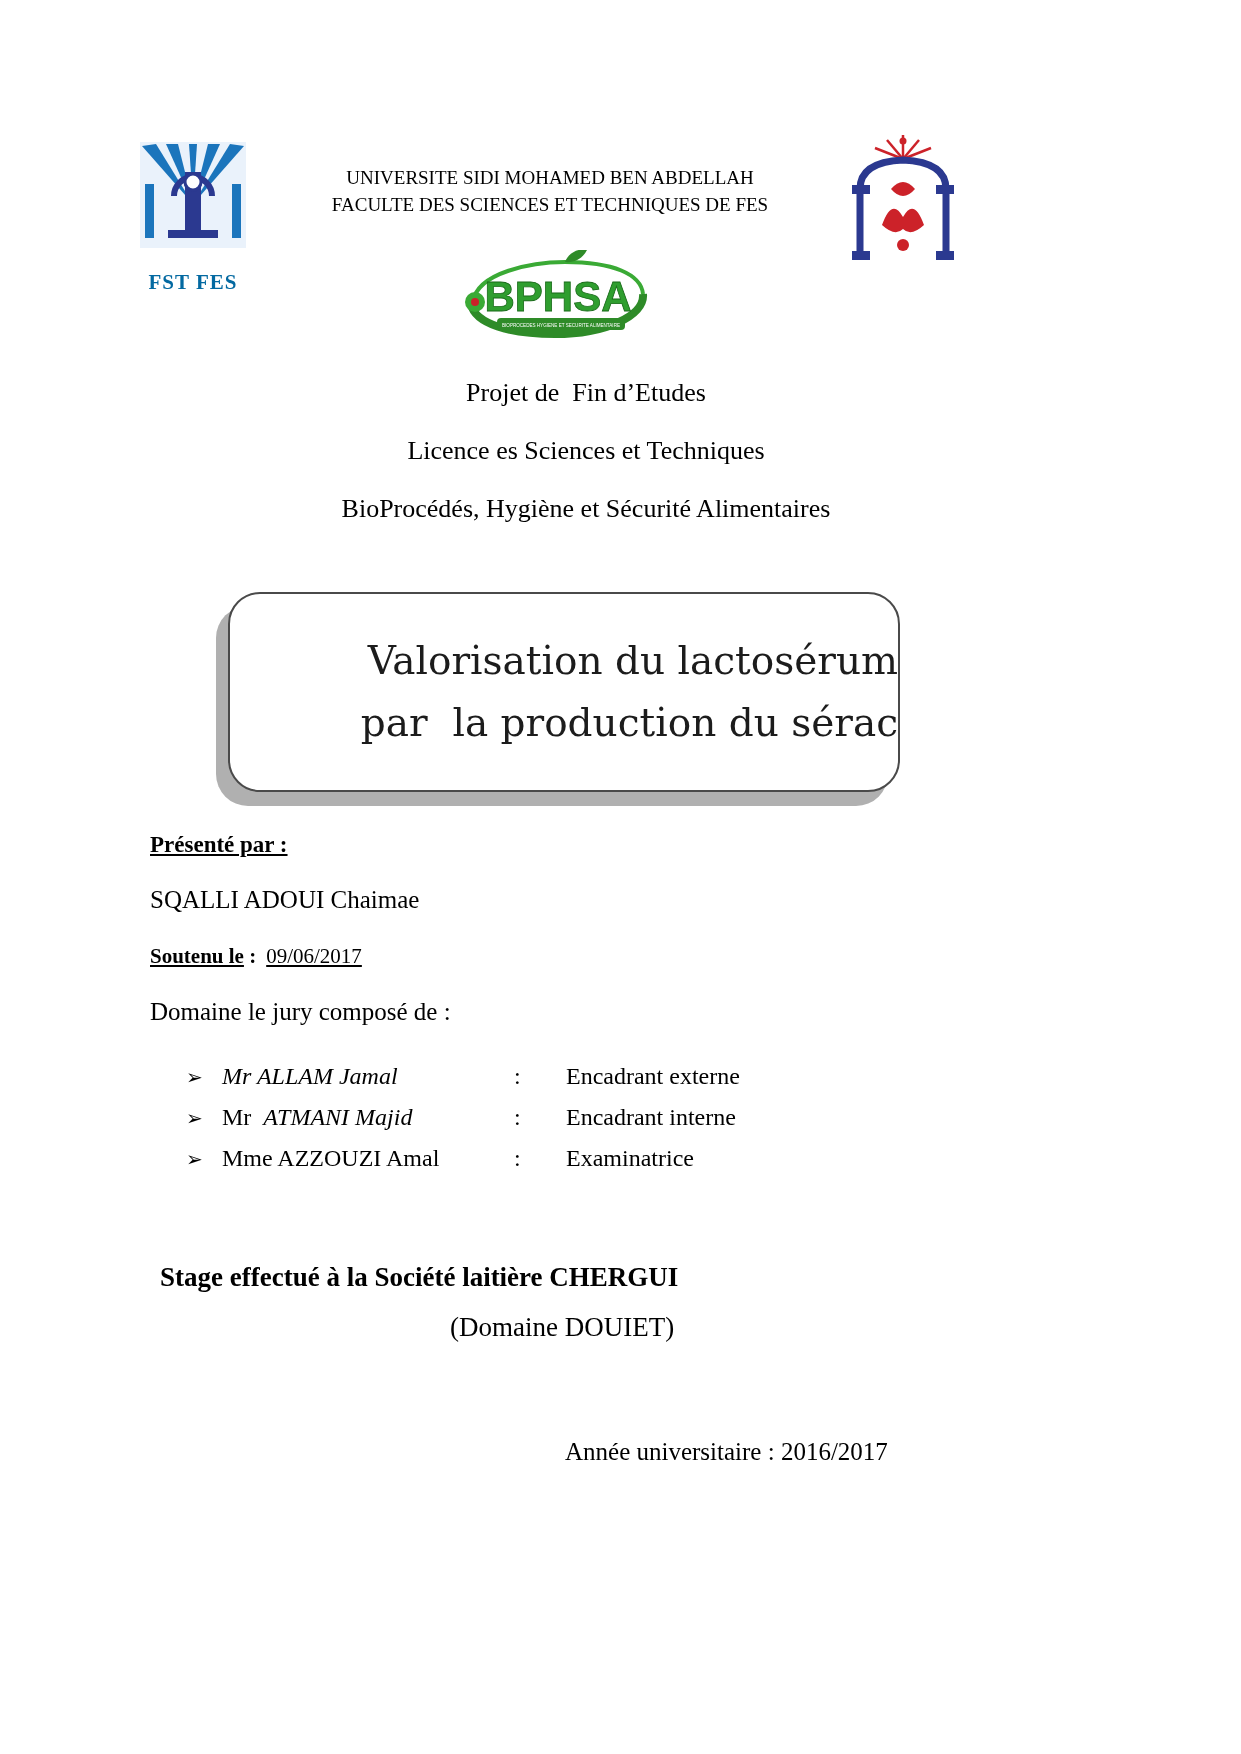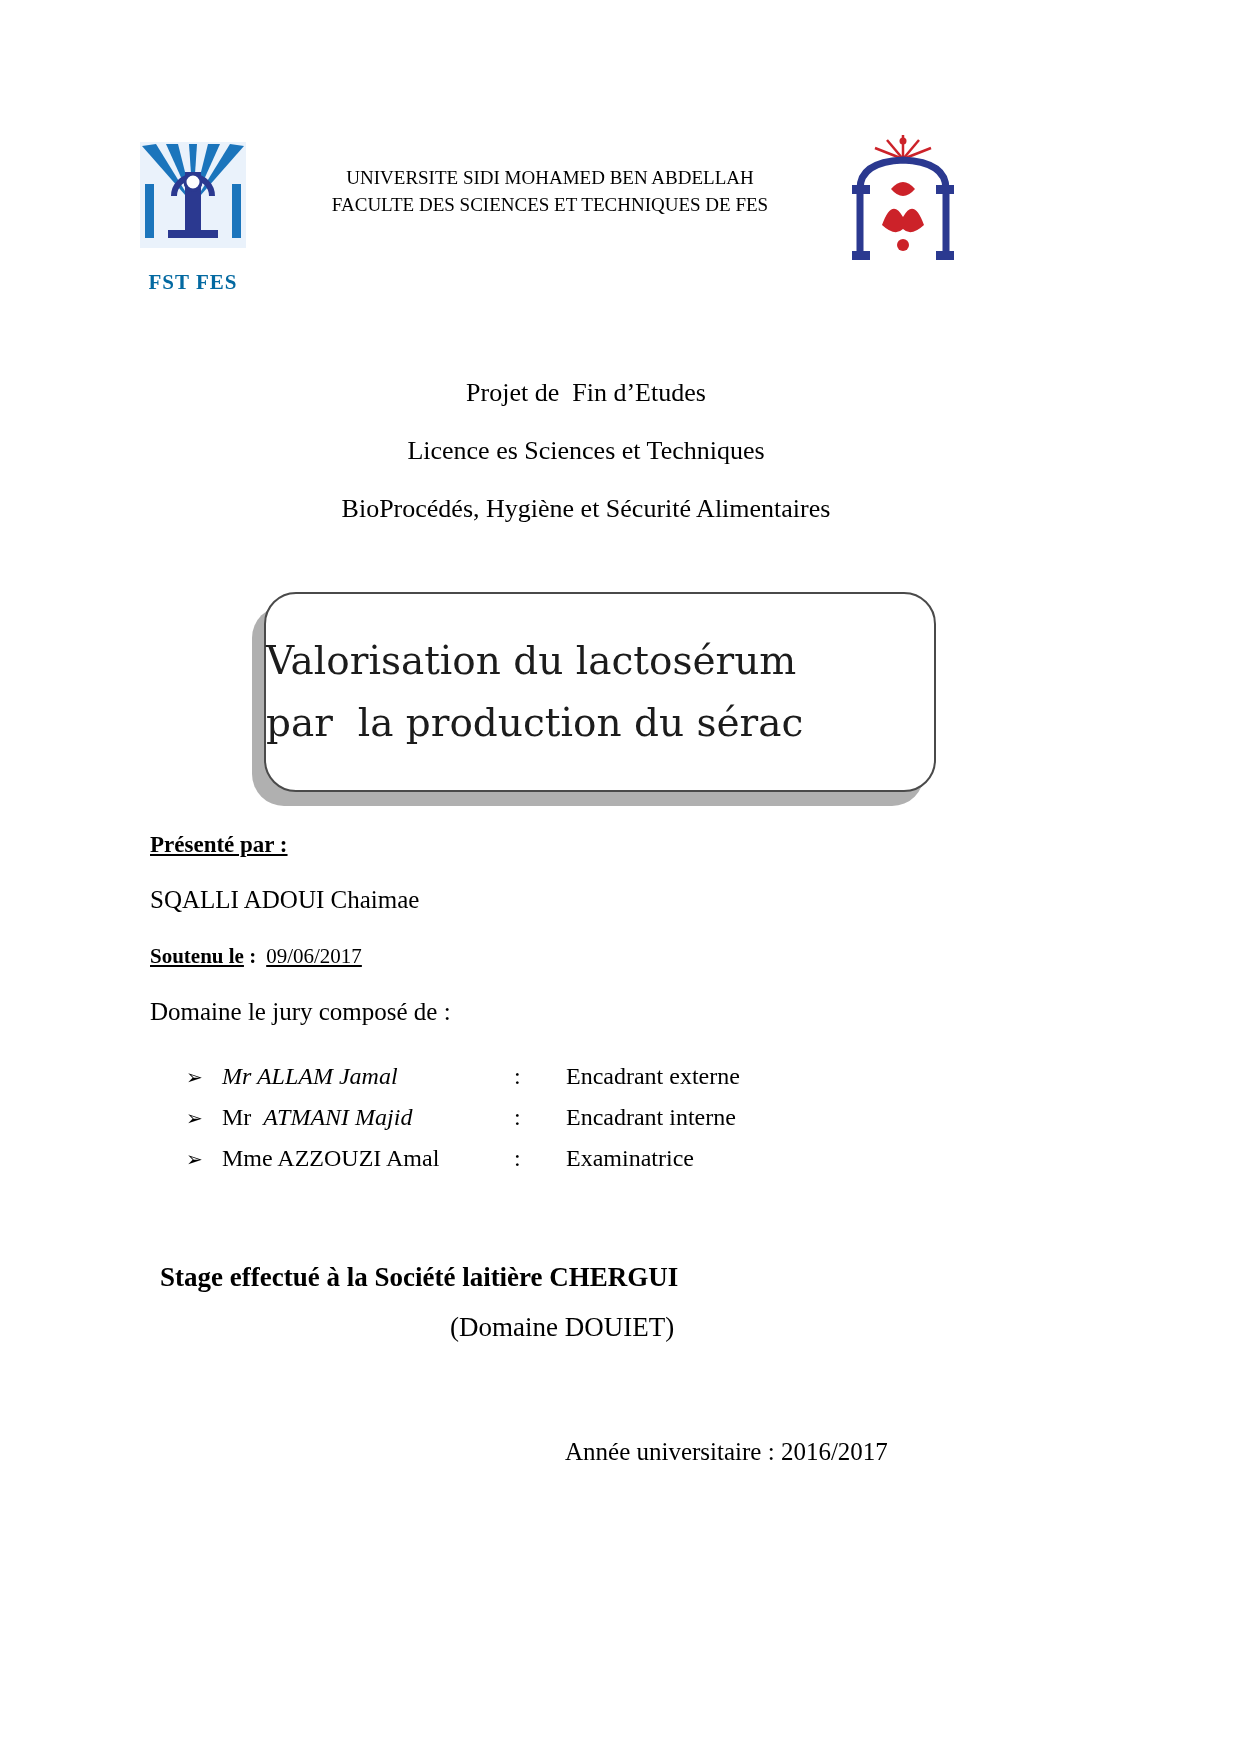--- a/index.html
+++ b/index.html
@@ -23,22 +23,22 @@
 
   
   .program{position:absolute;left:0;top:378px;width:1136px;text-align:center;font-size:26px;}
   .program div{margin-bottom:28px;padding-left:36px;}
 
   
   .title-box{
     position:absolute;left:228px;top:592px;width:668px;height:196px;
     border:2px solid #4a4a4a;border-radius:32px;background:#ffffff;
     box-shadow:-12px 14px 0 #b0b0b0;
-    display:flex;flex-direction:column;justify-content:center;align-items:flex-start;
-    font-family:"DejaVu Serif",serif;font-size:39px;line-height:62px;color:#1c1c1c;margin-left:36px;
+    display:flex;flex-direction:column;justify-content:center;align-items:flex-end;
+    font-family:"DejaVu Serif",serif;font-size:39px;line-height:62px;color:#1c1c1c;
   }
   .title-line{white-space:pre-wrap;}
 
   
   .presente{position:absolute;left:150px;top:832px;font-size:23px;font-weight:bold;text-decoration:underline;}
   .author{position:absolute;left:150px;top:886px;font-size:25px;}
   .soutenu{position:absolute;left:150px;top:944px;font-size:21px;}
   .soutenu-label{font-weight:bold;text-decoration:underline;}
   .soutenu-colon{font-weight:bold;}
   .soutenu-date{margin-left:10px;text-decoration:underline;}
@@ -102,20 +102,32 @@
       <rect x="9" y="54" width="18" height="9" fill="#2b3990"></rect>
       <rect x="93" y="54" width="18" height="9" fill="#2b3990"></rect>
       <rect x="9" y="120" width="18" height="9" fill="#2b3990"></rect>
       <rect x="93" y="120" width="18" height="9" fill="#2b3990"></rect>
       <path d="M39,94 Q49,66 60,86 Q71,66 81,94 Q68,106 60,98 Q52,106 39,94 Z" fill="#cc2229"></path>
       <path d="M48,58 Q60,44 72,58 Q60,72 48,58 Z" fill="#cc2229"></path>
       <circle cx="60" cy="114" r="6" fill="#cc2229"></circle>
     </svg>
   </div>
 
+  <div class="bphsa">
+    <svg width="205" height="100" viewBox="0 0 205 100">
+      <path d="M18,52 C22,22 78,12 110,12 C158,12 186,24 188,44" fill="none" stroke="#3aaa35" stroke-width="4"></path>
+      <path d="M188,44 C190,66 150,84 100,84 C55,84 20,74 16,54" fill="none" stroke="#2e8b28" stroke-width="8"></path>
+      <path d="M110,12 C114,2 124,-2 132,0 C128,8 120,13 110,12 Z" fill="#2e8b28"></path>
+      <circle cx="20" cy="52" r="10" fill="#3aaa35"></circle>
+      <circle cx="20" cy="52" r="4" fill="#cc2229"></circle>
+      <text x="103" y="61" text-anchor="middle" font-family="'Liberation Sans',sans-serif" font-size="42" font-weight="bold" fill="#2f9e2f" stroke="#1a6b1a" stroke-width="0.8">BPHSA</text>
+      <rect x="42" y="68" width="128" height="12" rx="4" fill="#2e8b28"></rect>
+      <text x="106" y="77" text-anchor="middle" font-family="'Liberation Sans',sans-serif" font-size="6" fill="#ffffff" textLength="118" lengthAdjust="spacingAndGlyphs">BIOPROCEDES HYGIENE ET SECURITE ALIMENTAIRE</text>
+    </svg>
+  </div>
 
   <div class="program">
     <div class="prewrap">Projet de  Fin d’Etudes</div>
     <div class="prewrap">Licence es Sciences et Techniques</div>
     <div class="prewrap">BioProcédés, Hygiène et Sécurité Alimentaires</div>
   </div>
 
   <div class="title-box">
     <div class="title-line">Valorisation du lactosérum</div>
     <div class="title-line">par  la production du sérac</div>

